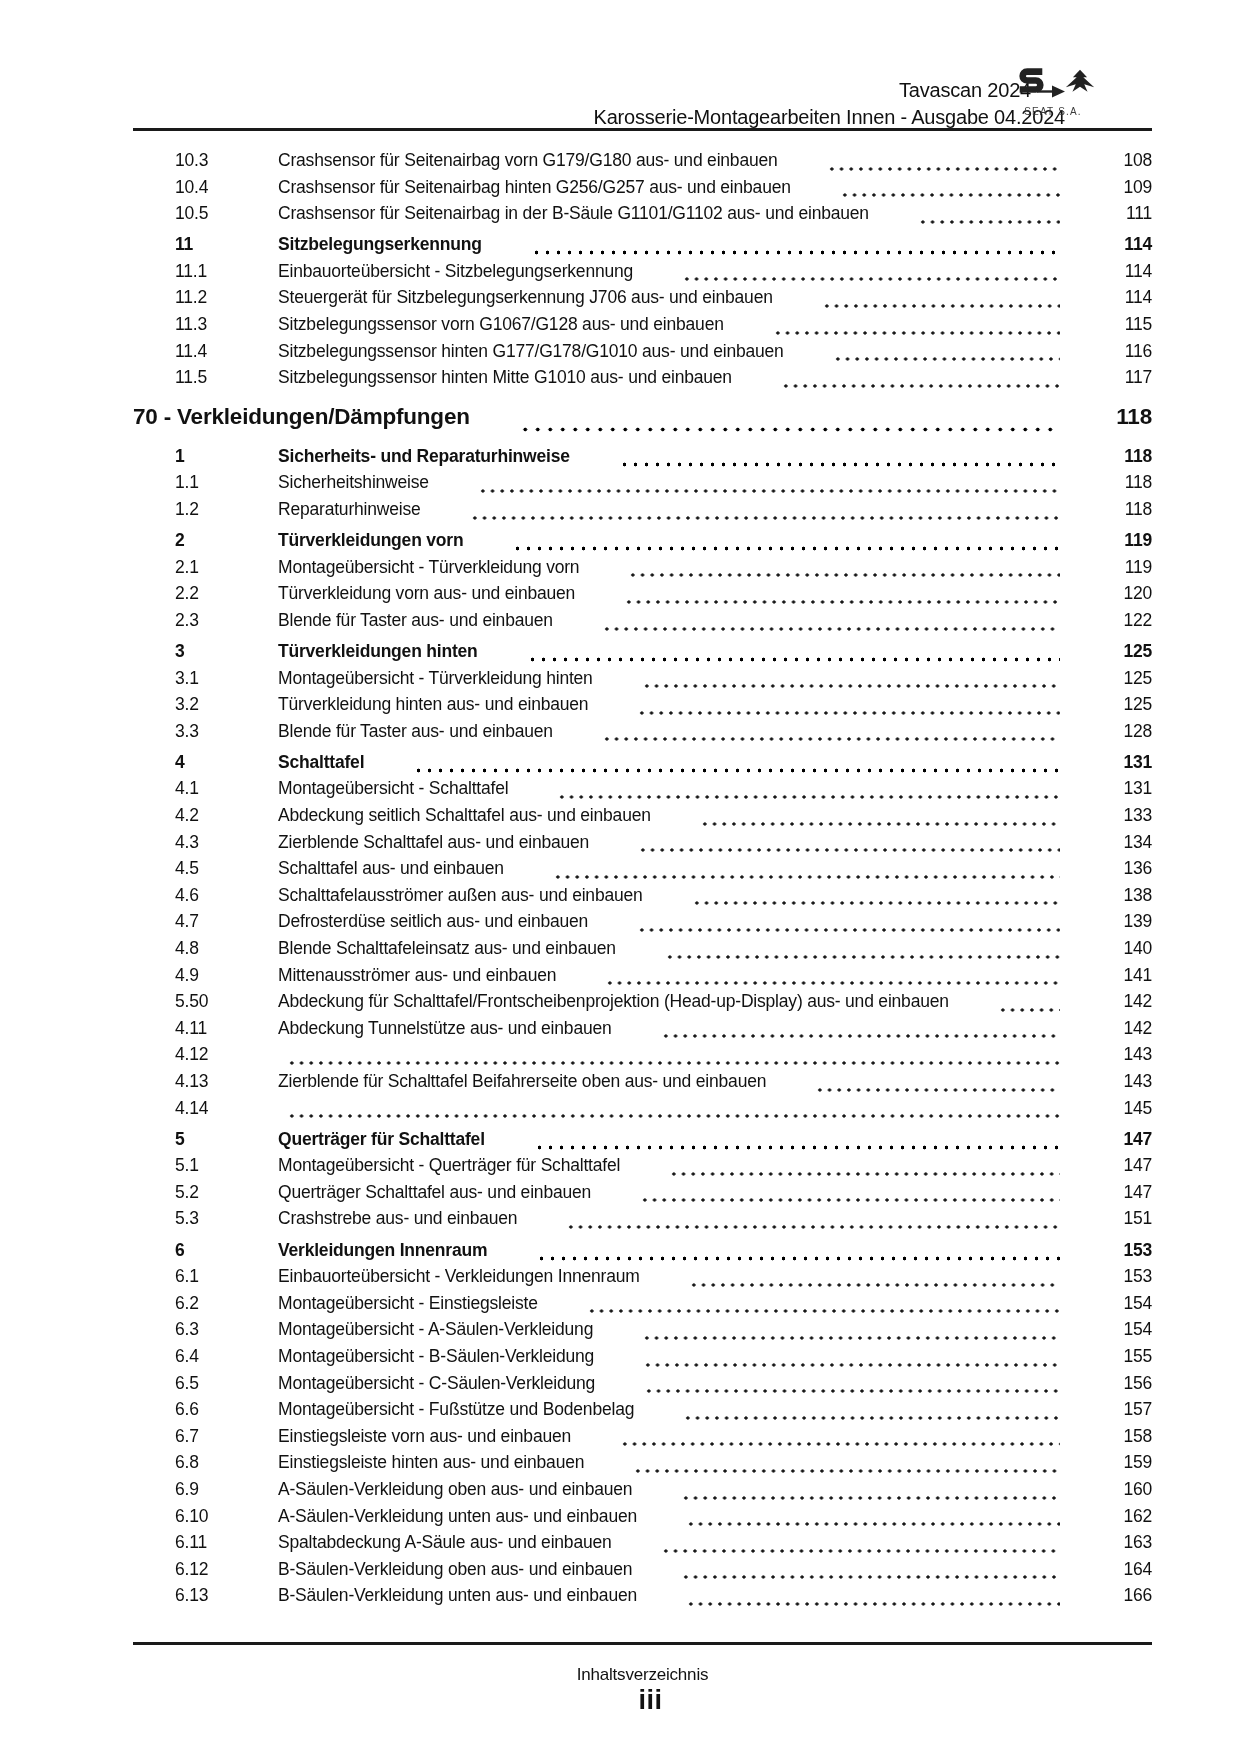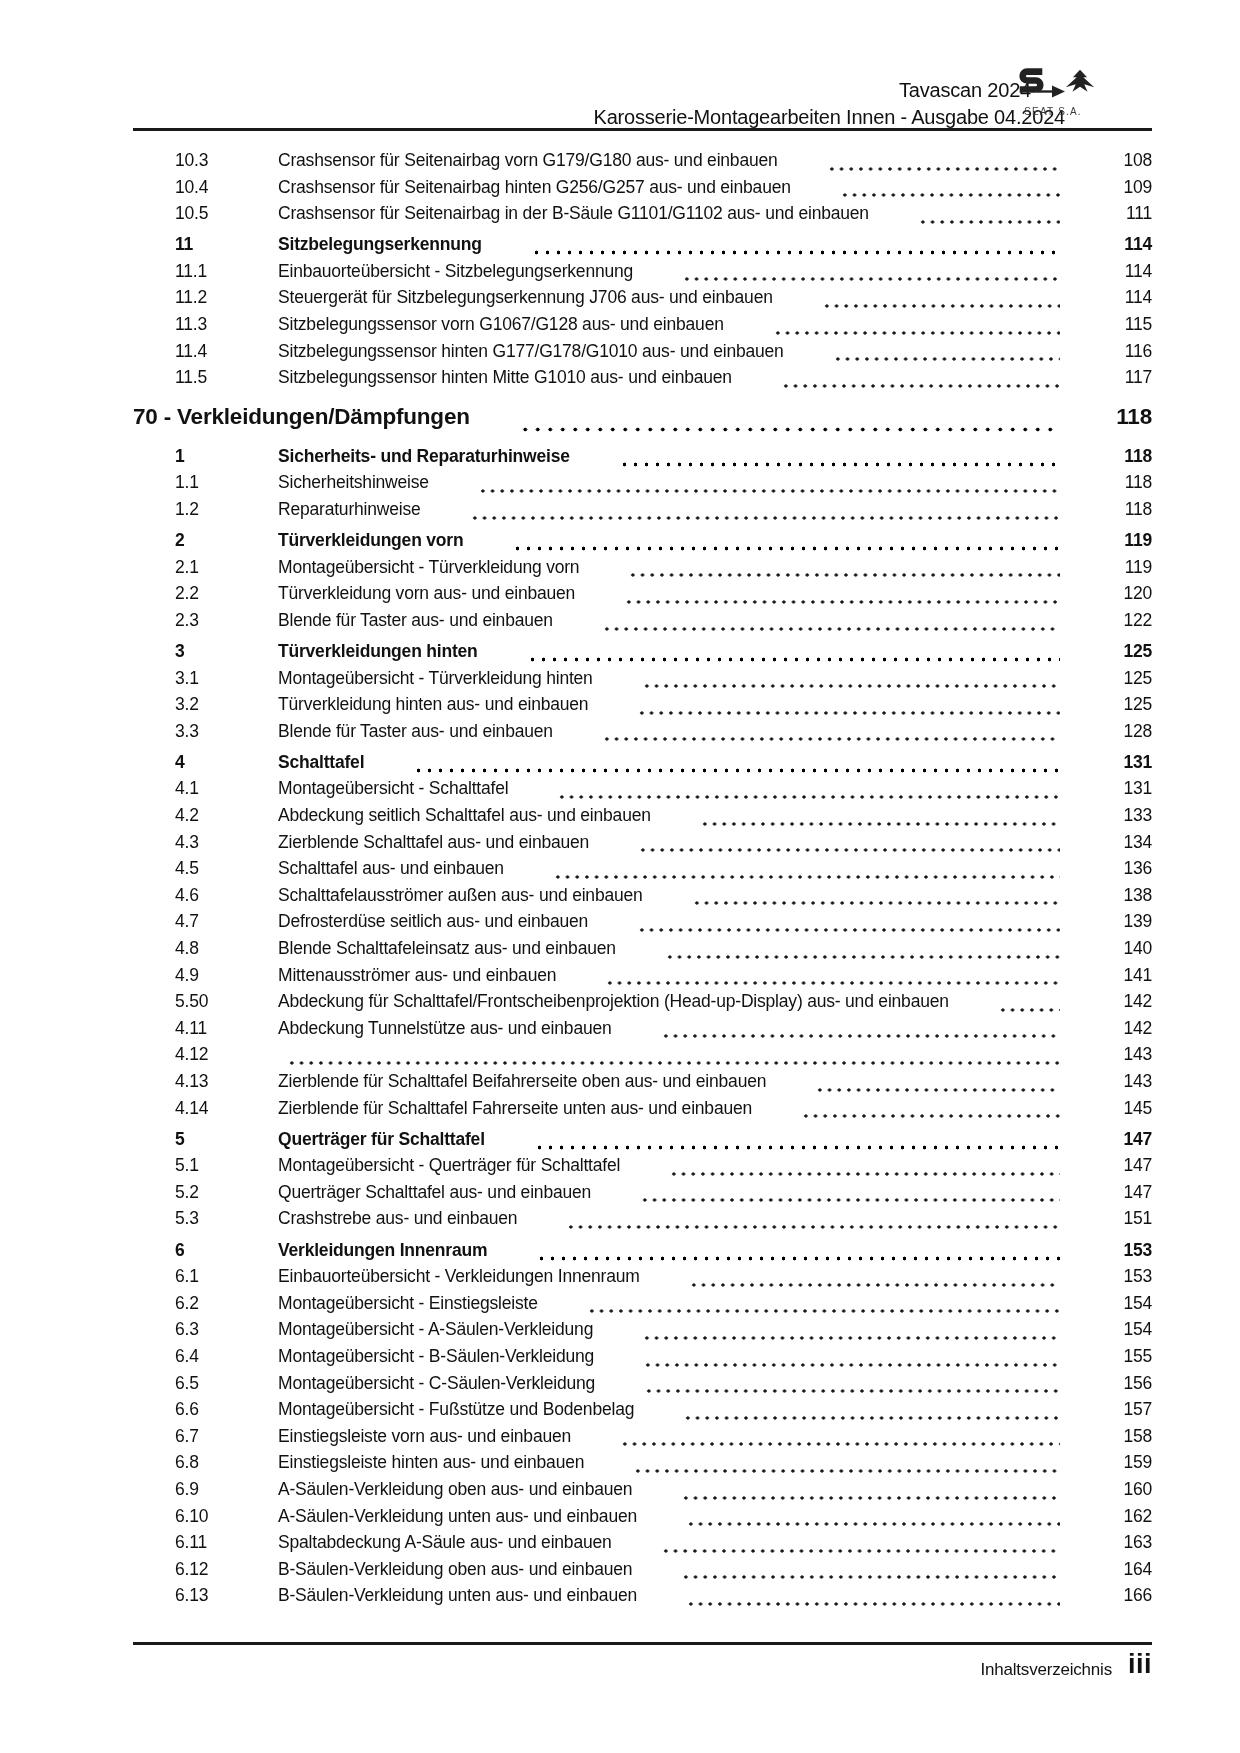--- a/index.html
+++ b/index.html
@@ -38,21 +38,21 @@
     background-image:radial-gradient(circle,#000 1.6px,transparent 1.9px);
     background-size:11px 4.5px;
   }
   .toc-row.chapter{font-weight:bold;font-size:22.5px;height:36px;margin-top:10px;margin-bottom:6px;}
   .toc-row.chapter .leader{
     background-image:radial-gradient(circle,#000 1.8px,transparent 2.1px);
     background-size:12.5px 5px;background-position:0 calc(100% - 8px);
   }
   
   .page-footer{position:absolute;left:133px;top:1642px;width:1019px;border-top:3px solid #1a1a1a;}
-  .footer-line{display:flex;justify-content:flex-end;align-items:flex-end;margin-top:4px;}
+  .footer-line{display:flex;justify-content:flex-end;align-items:center;margin-top:20px;flex-direction:column;}
   .footer-label{font-size:17px;letter-spacing:-0.2px;}
   .footer-page{font-size:27px;font-weight:bold;margin-left:16px;letter-spacing:0.5px;}
   svg .ink{fill:#222;}
   svg .stroke{fill:none;stroke:#222;}
 </style>
 </head>
 <body>
 
 <div class="page-header">
   <span class="hline"><span>Tavascan 2024</span><span class="arrow-icon"><svg width="28" height="13" viewBox="0 0 28 13">
@@ -275,21 +275,20 @@
       <span class="page-num">143</span>
     </div>
     <div class="toc-row sub">
       <span class="num">4.13</span>
       <span class="title">Zierblende für Schalttafel Beifahrerseite oben aus- und einbauen</span>
       <span class="leader"></span>
       <span class="page-num">143</span>
     </div>
     <div class="toc-row sub">
       <span class="num">4.14</span>
-      <span class="title">Zierblende für Schalttafel Fahrerseite unten aus- und einbauen</span>
       <span class="leader"></span>
       <span class="page-num">145</span>
     </div>
     <div class="toc-row section">
       <span class="num">5</span>
       <span class="title">Querträger für Schalttafel</span>
       <span class="leader"></span>
       <span class="page-num">147</span>
     </div>
     <div class="toc-row sub">

